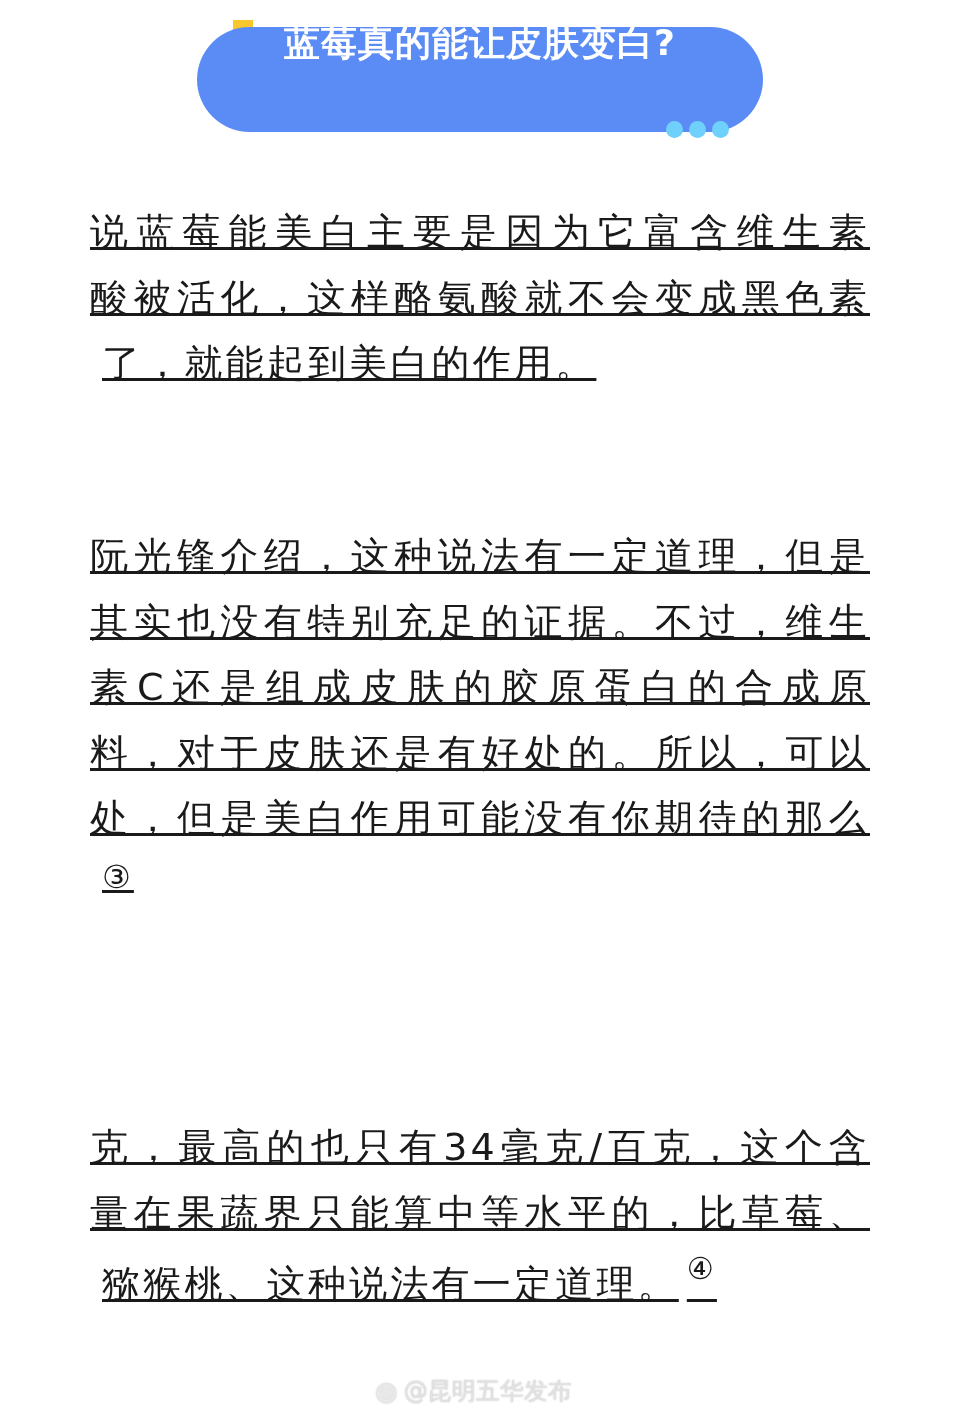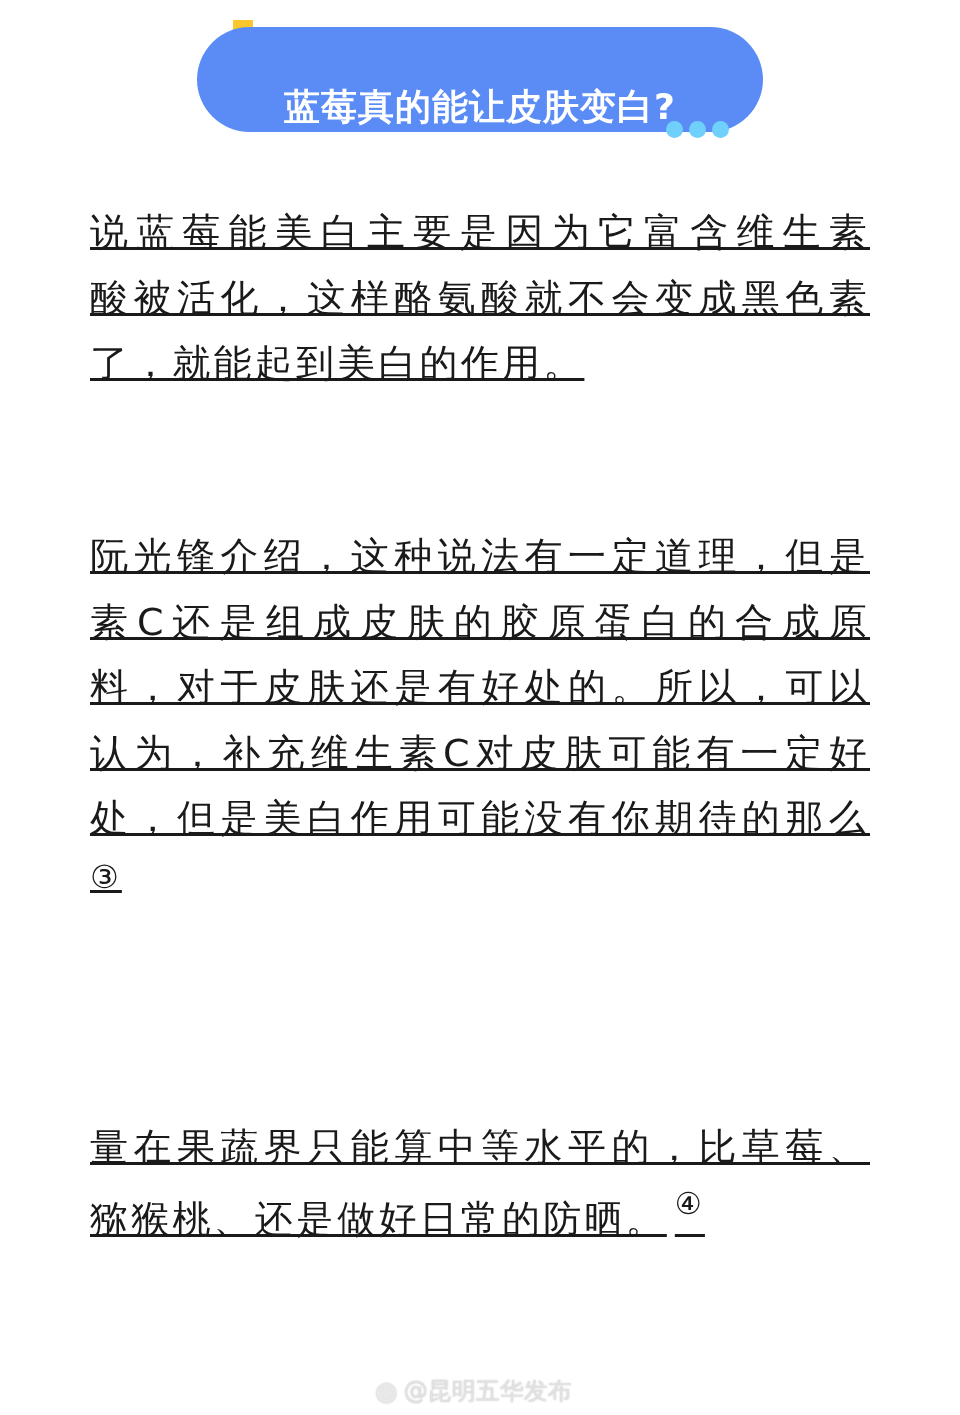--- a/index.html
+++ b/index.html
@@ -1,30 +1,30 @@
 <!DOCTYPE html>
 <html><head>
 <meta charset="utf-8">
 <style>
   html, body { margin: 0; padding: 0; background: #ffffff; }
   body { width: 960px; height: 1415px; position: relative; overflow: hidden;
          font-family: "DejaVu Sans", "Liberation Sans", sans-serif; color: #1a1a1a; }
   .header-pill { position: absolute; left: 197px; top: 27px; width: 566px; height: 105px;
-                 background: #5b8cf5; border-radius: 53px; display: flex; align-items: flex-end;
+                 background: #5b8cf5; border-radius: 53px; display: flex; align-items: flex-start;
                  justify-content: center; }
   .header-title { color: #ffffff; font-size: 36px; font-weight: bold; letter-spacing: 1px;
                   margin-top: -8px; }
   .accent-square { position: absolute; left: 233px; top: 20px; width: 20px; height: 20px;
                    background: #fcc62d; }
   .dots { position: absolute; left: 666px; top: 121px; display: flex; gap: 6px; }
   .dot { width: 17px; height: 17px; border-radius: 50%; background: #6fd0fb; }
   .para { position: absolute; left: 90px; width: 780px; font-size: 38px; line-height: 65.5px;
           letter-spacing: 3.2px; text-align: justify; }
   .line { display: block; white-space: nowrap; text-align-last: justify; text-decoration: underline; }
-  .line.last { text-align-last: left; }
+  .line.last { text-align-last: left; margin-left: 12px; }
   .footnote { font-size: 32px; }
   .sup { font-size: 30px; position: relative; top: -18px; margin-left: 8px; }
   .watermark { position: absolute; left: 375px; top: 1375px; color: #e2e2e2;
                font-size: 24px; display: flex; align-items: center; gap: 6px;
                text-shadow: 0 0 2px #bdbdbd; }
   .weibo-icon { font-size: 26px; color: #e8e8e8; }
 </style>
 </head>
 <body>
 
@@ -39,28 +39,29 @@
 </div>
 
 <div class="para" style="top:200px;">
   <span class="line">说蓝莓能美白主要是因为它富含维生素</span>
   <span class="line">酸被活化，这样酪氨酸就不会变成黑色素</span>
   <span class="line last">了，就能起到美白的作用。</span>
 </div>
 
 <div class="para" style="top:524px;">
   <span class="line">阮光锋介绍，这种说法有一定道理，但是</span>
+  <span class="line">其实也没有特别充足的证据。不过，维生</span>
   <span class="line">素C还是组成皮肤的胶原蛋白的合成原</span>
   <span class="line">料，对于皮肤还是有好处的。所以，可以</span>
-  <span class="line">认为，补充维生素C对皮肤可能有一定好</span>
   <span class="line">处，但是美白作用可能没有你期待的那么</span>
   <span class="line last footnote" style="line-height:50px;">③</span>
 </div>
 
 <div class="para" style="top:1115px;">
+  <span class="line">克，最高的也只有34毫克/百克，这个含</span>
   <span class="line">量在果蔬界只能算中等水平的，比草莓、</span>
-  <span class="line last" style="margin-top:6px;"><span>猕猴桃、还是做好日常的防晒。</span><span class="sup">④</span></span>
+  <span class="line last" style="margin-top:6px;"><span>猕猴桃、这种说法有一定道理。</span><span class="sup">④</span></span>
 </div>
 
 <div class="watermark">
   <span class="weibo-icon">◉</span>
   <span>@昆明五华发布</span>
 </div>
 
 </body></html>

